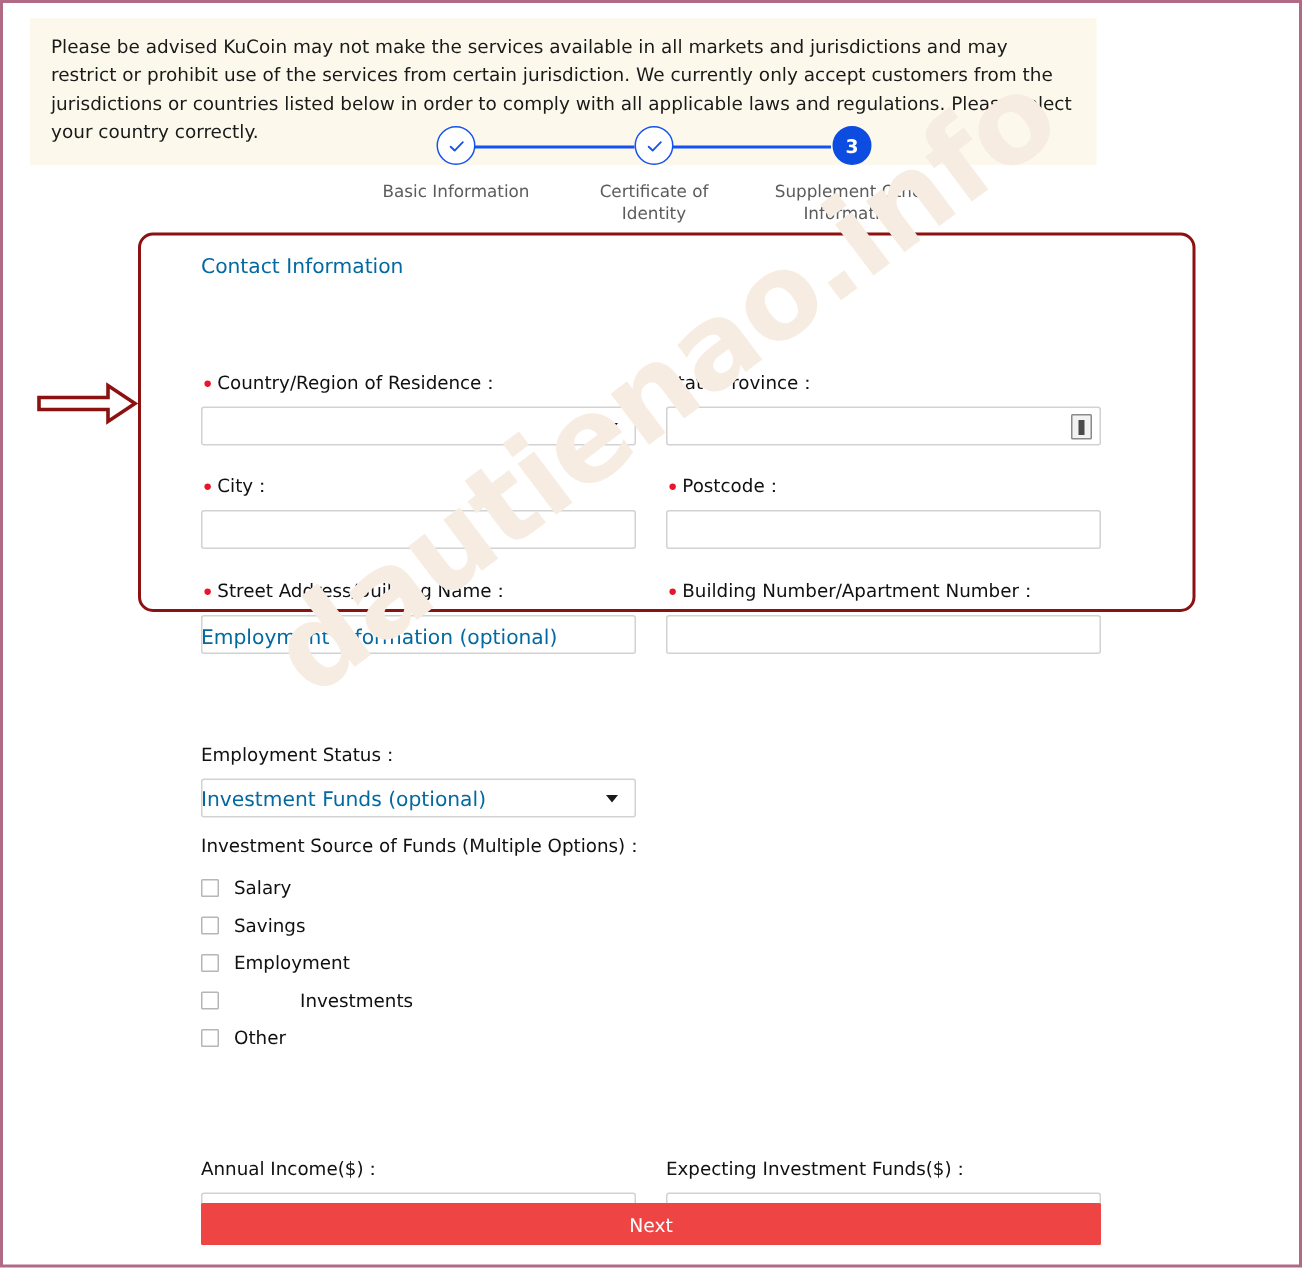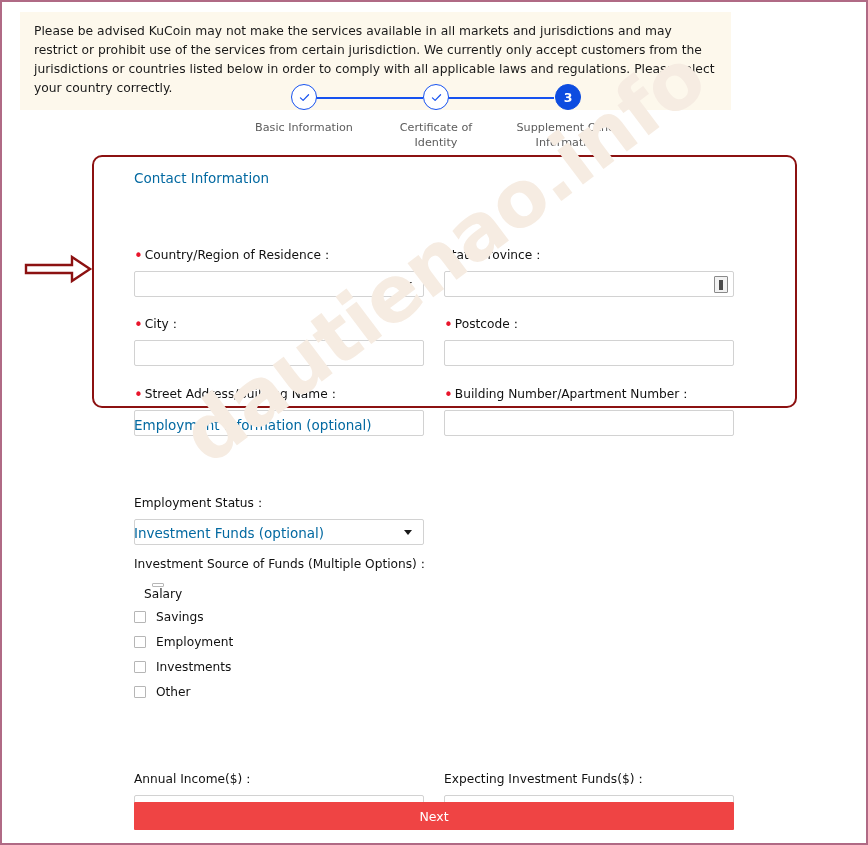--- a/index.html
+++ b/index.html
@@ -322,33 +322,33 @@
 
     <div class="field" style="left:132px; top:446px; width:290px;">
       <label class="field-label">Employment Status：</label>
       <div class="ctl select"></div>
     </div>
 
     <div class="section-title" style="left:132px; top:523px;">Investment Funds (optional)</div>
 
     <div class="field-label" style="position:absolute; left:132px; top:554px;">Investment Source of Funds (Multiple Options)：</div>
 
-    <div class="cb-row" style="left:132px; top:581px;flex-direction:column;">
+    <div class="cb-row" style="left:132px; top:581px;">
       <span class="cb-box"></span>
       <span class="cb-label">Salary</span>
     </div>
     <div class="cb-row" style="left:132px; top:606px;">
       <span class="cb-box"></span>
       <span class="cb-label">Savings</span>
     </div>
     <div class="cb-row" style="left:132px; top:631px;">
       <span class="cb-box"></span>
       <span class="cb-label">Employment</span>
     </div>
-    <div class="cb-row" style="left:132px; top:656px;">
+    <div class="cb-row" style="left:132px; top:656px;gap:44px;">
       <span class="cb-box"></span>
       <span class="cb-label">Investments</span>
     </div>
     <div class="cb-row" style="left:132px; top:681px;">
       <span class="cb-box"></span>
       <span class="cb-label">Other</span>
     </div>
 
     <div class="field" style="left:132px; top:722px; width:290px;">
       <label class="field-label">Annual Income($)：</label>

